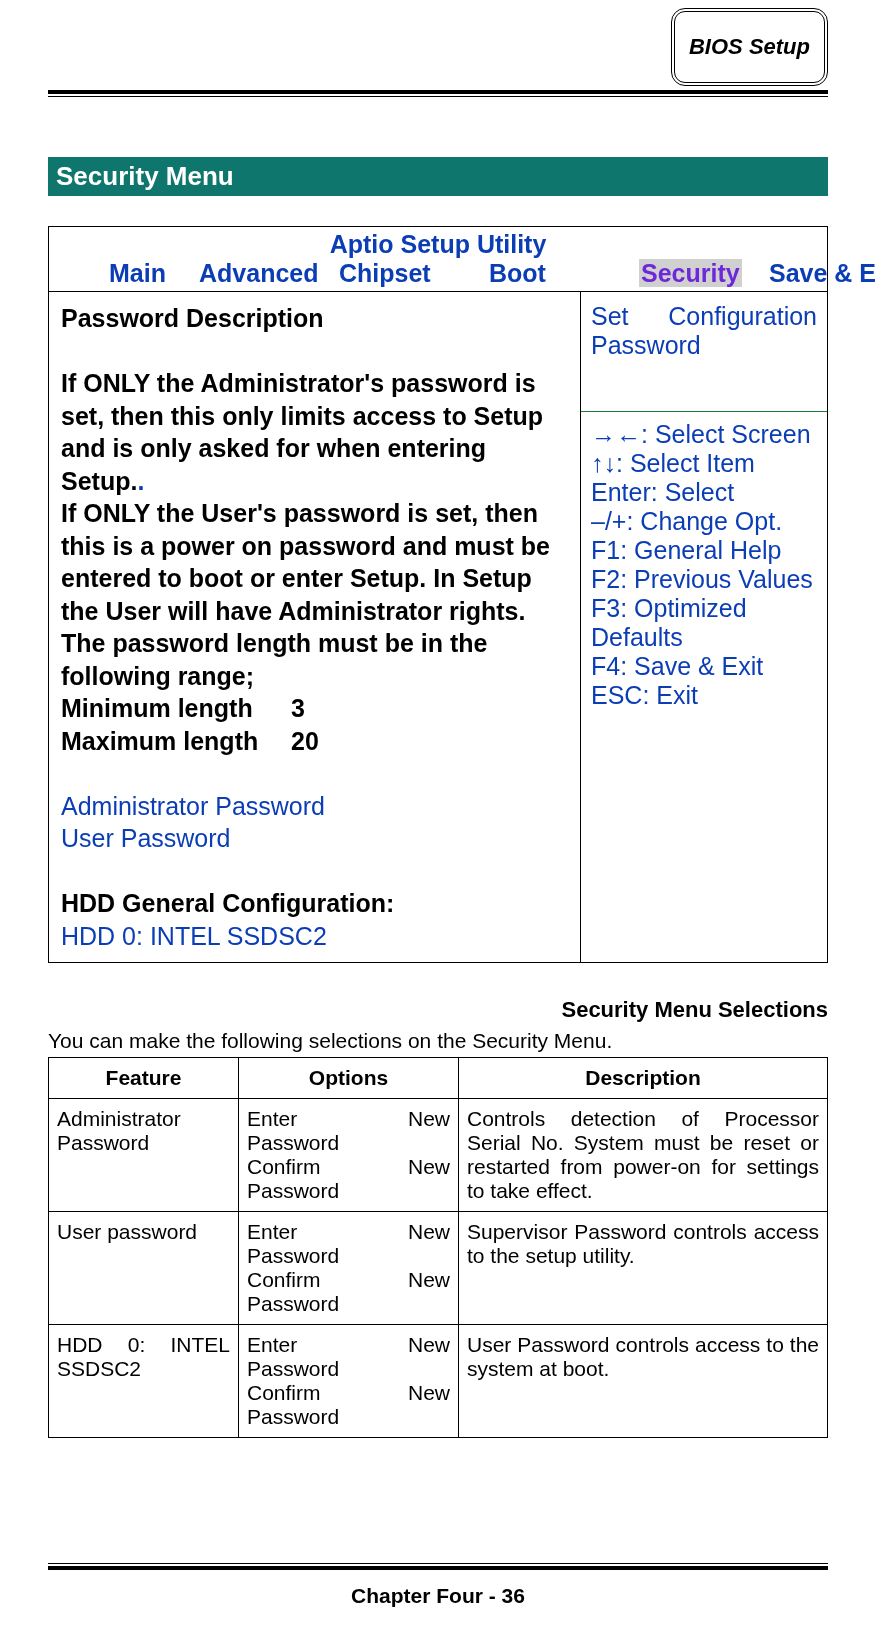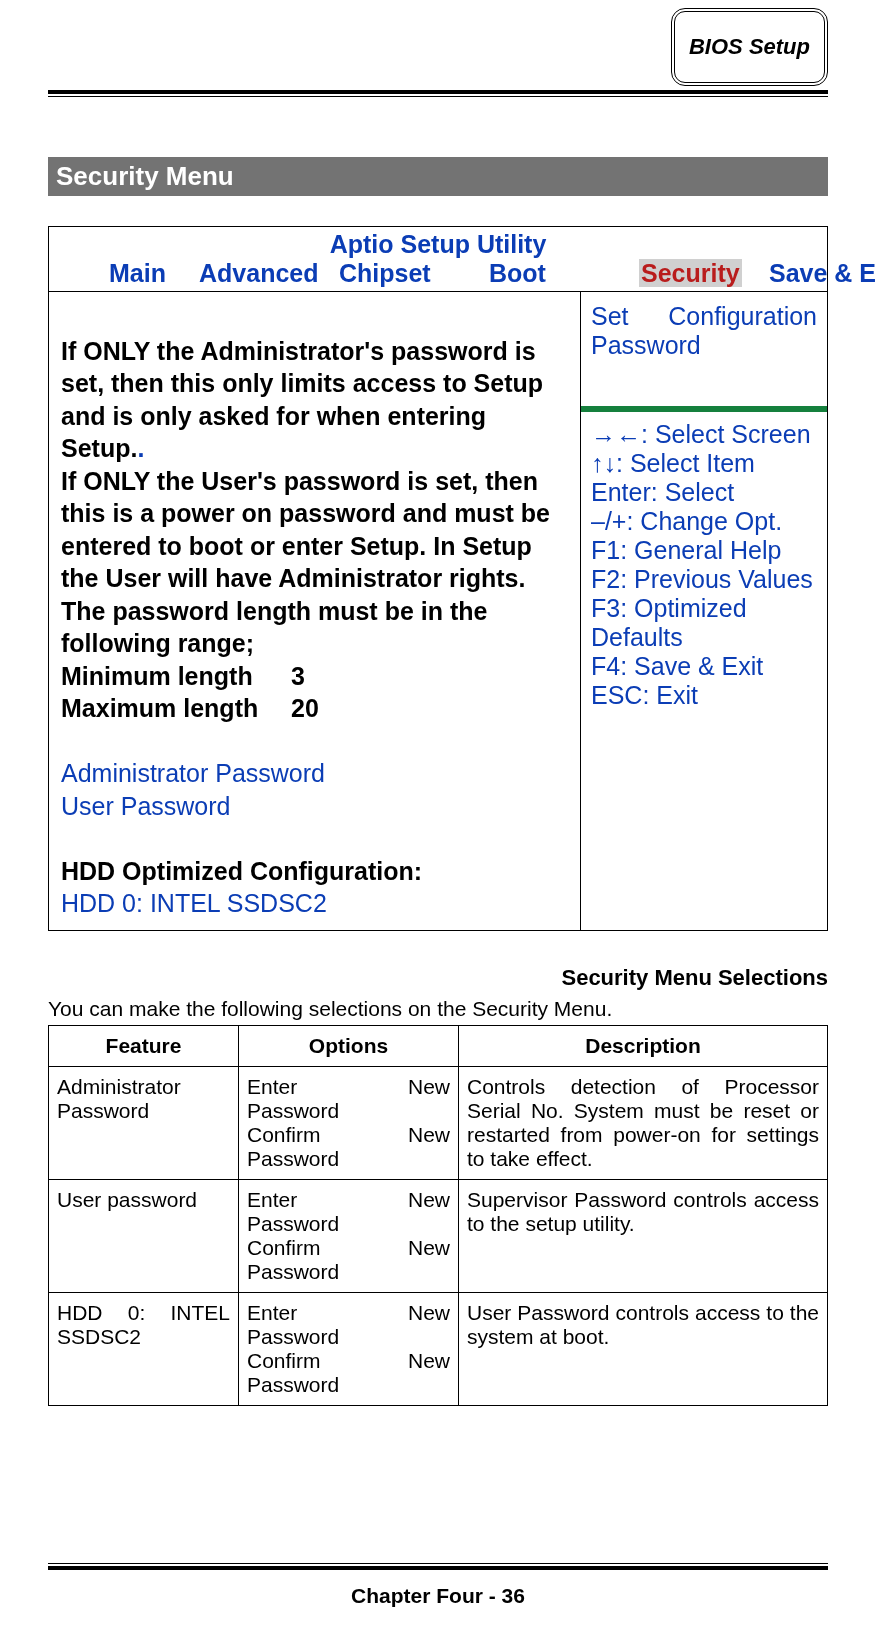--- a/index.html
+++ b/index.html
@@ -28,21 +28,21 @@
       font-weight: bold;
       font-style: italic;
     }
     .top-rule {
       border-top: 4px solid #000;
       border-bottom: 1px solid #000;
       height: 7px;
       margin-bottom: 60px;
     }
     .section-title {
-      background: #737373;
+      background: #0f766e;
       color: #fff;
       font-size: 26px;
       font-weight: bold;
       padding: 4px 8px;
       margin-bottom: 30px;
     }
     .bios-box {
       border: 1px solid #000;
       font-size: 25px;
     }
@@ -64,42 +64,42 @@
       white-space: nowrap;
     }
     .tab-main { flex: 0 0 70px; margin-left: 48px; }
     .tab-adv { flex: 0 0 120px; }
     .tab-chip { flex: 0 0 130px; }
     .tab-boot { flex: 0 0 130px; }
     .tab-sec { flex: 0 0 110px; }
     .tab-save { flex: 0 0 auto; }
     .tab-active {
       background: #d0d0d0;
-      color: #b91c1c;
+      color: #6d28d9;
       padding: 0 2px;
     }
     .bios-body {
       display: flex;
     }
     .bios-left {
       flex: 1;
       padding: 10px 12px;
       border-right: 1px solid #000;
       font-weight: bold;
       line-height: 1.3;
     }
     .bios-right {
       width: 246px;
       display: flex;
       flex-direction: column;
     }
     .help-top {
       padding: 10px 10px;
       color: #0b3db5;
-      border-bottom: 6px solid #15803d;
+      border-bottom: 1px solid #15803d;
       min-height: 120px;
       display: flex;
       justify-content: flex-end;
       font-weight: normal;
     }
     .help-bottom {
       padding: 8px 10px;
       color: #0b3db5;
       font-weight: normal;
     }
@@ -184,37 +184,38 @@
   <div class="bios-tabs">
     <span class="tab-main">Main</span>
     <span class="tab-adv">Advanced</span>
     <span class="tab-chip">Chipset</span>
     <span class="tab-boot">Boot</span>
     <span class="tab-sec"><span class="tab-active">Security</span></span>
     <span class="tab-save">Save &amp; Exit</span>
   </div>
   <div class="bios-body">
     <div class="bios-left">
+      <div>Password Description</div>
       <br>
       <div><span>If ONLY the Administrator's password is set, then this only limits access to Setup and is only asked for when entering Setup.</span><span style="color:#0b3db5;">.</span></div>
       <div>If ONLY the User's password is set, then this is a power on password and must be entered to boot or enter Setup. In Setup the User will have Administrator rights.</div>
       <div>The password length must be in the following range;</div>
       <div class="pw-row">
         <span class="pw-label">Minimum length</span>
         <span>3</span>
       </div>
       <div class="pw-row">
         <span class="pw-label">Maximum length</span>
         <span>20</span>
       </div>
       <br>
       <div class="left-link">Administrator Password</div>
       <div class="left-link">User Password</div>
       <br>
-      <div>HDD Optimized Configuration:</div>
+      <div>HDD General Configuration:</div>
       <div class="left-link">HDD 0: INTEL SSDSC2</div>
     </div>
     <div class="bios-right">
       <div class="help-top">
         <div>
           <div style="display:flex;justify-content:space-between;width:226px;">
             <span>Set</span>
             <span>Configuration</span>
           </div>
           <div>Password</div>

